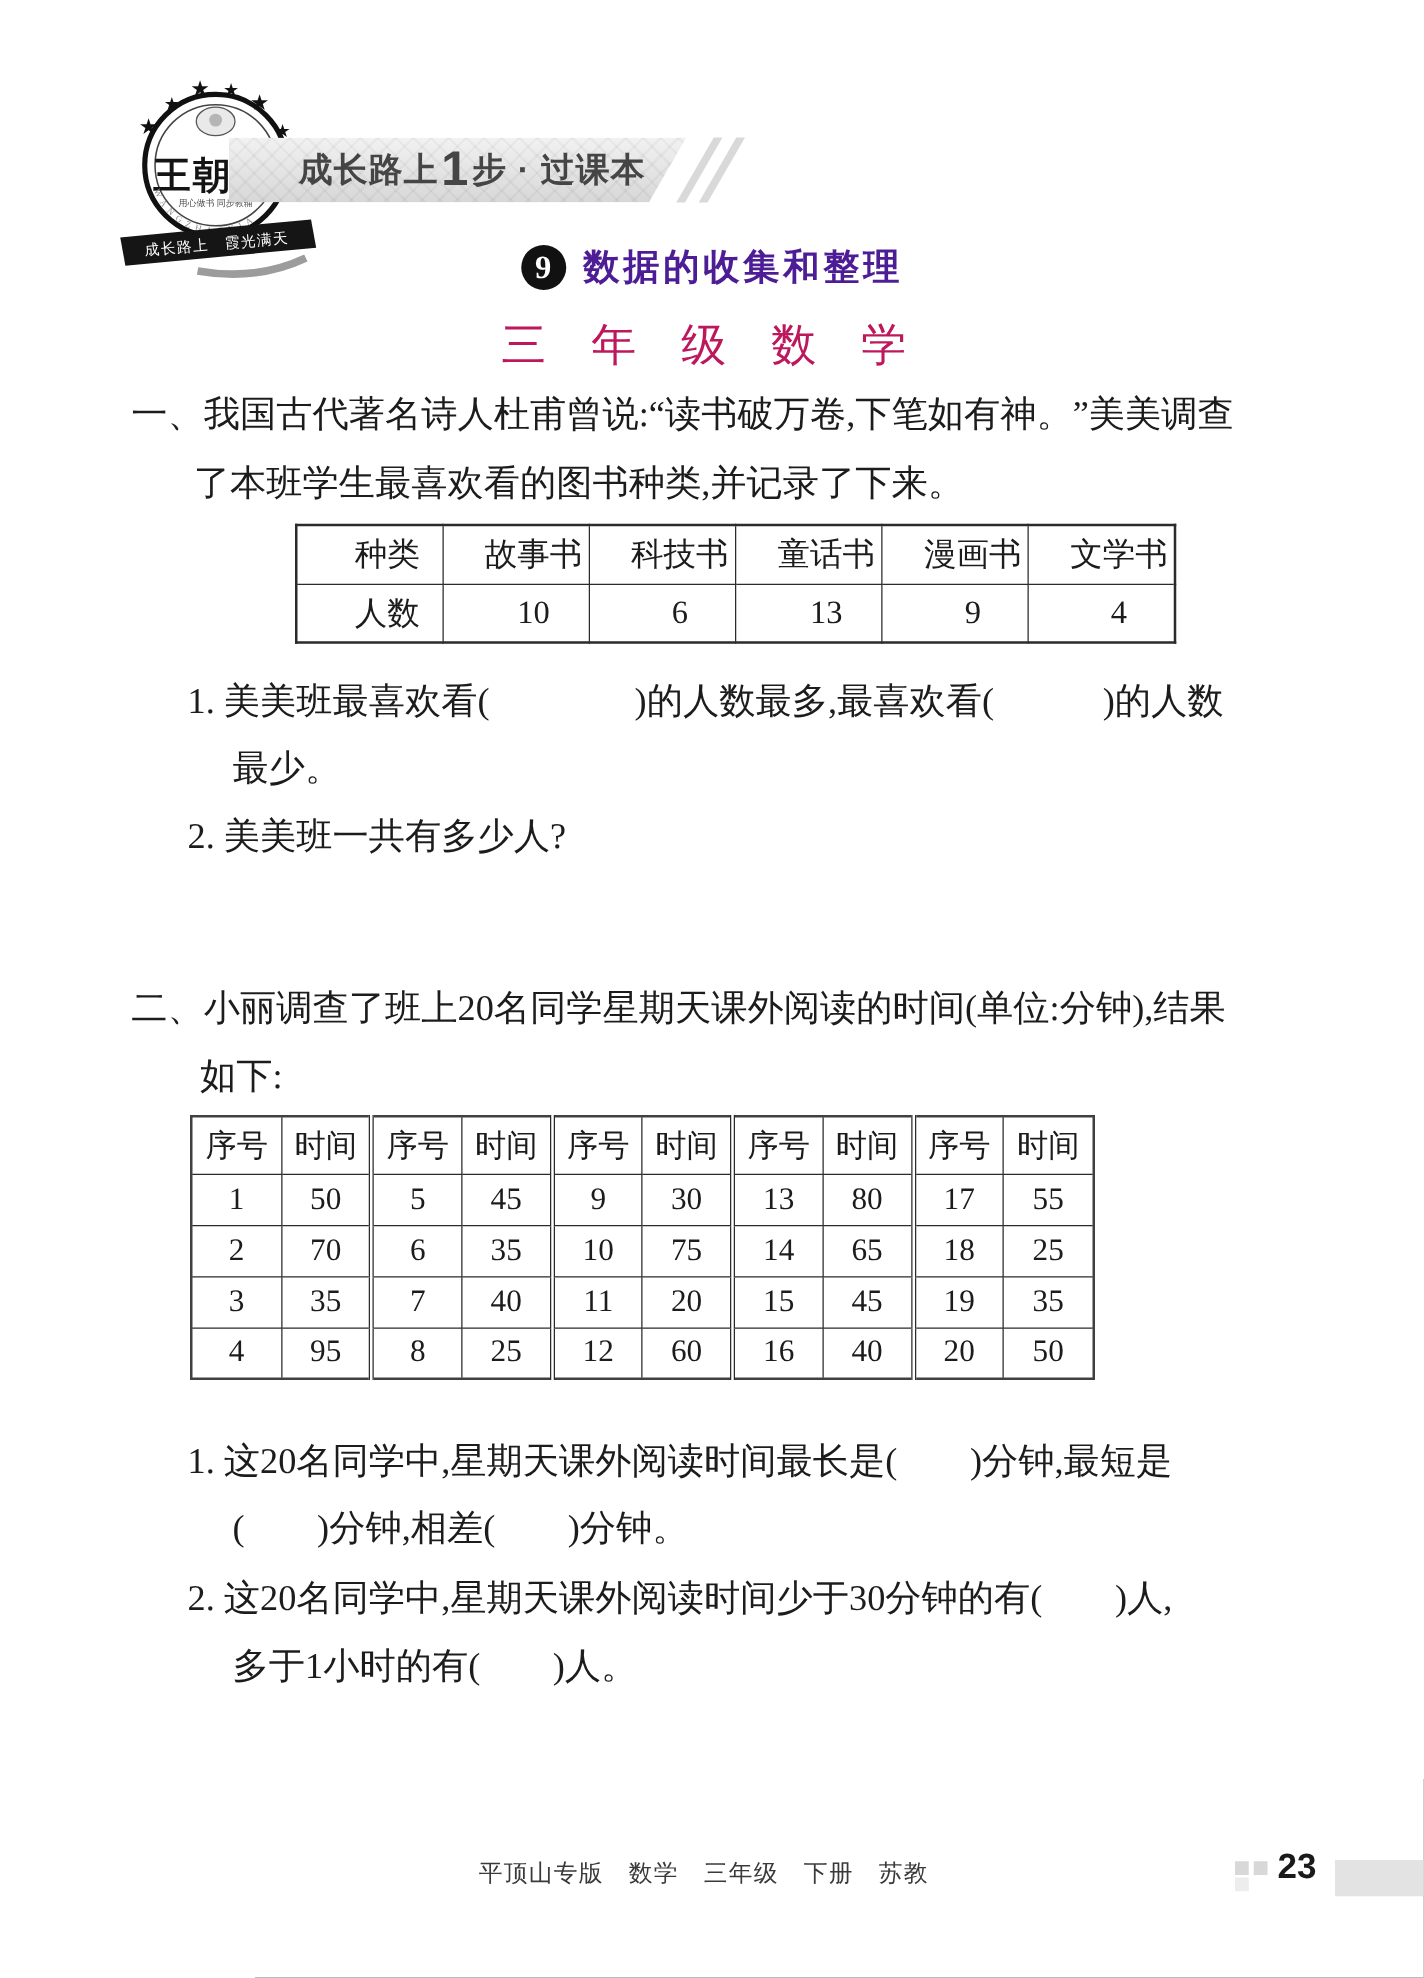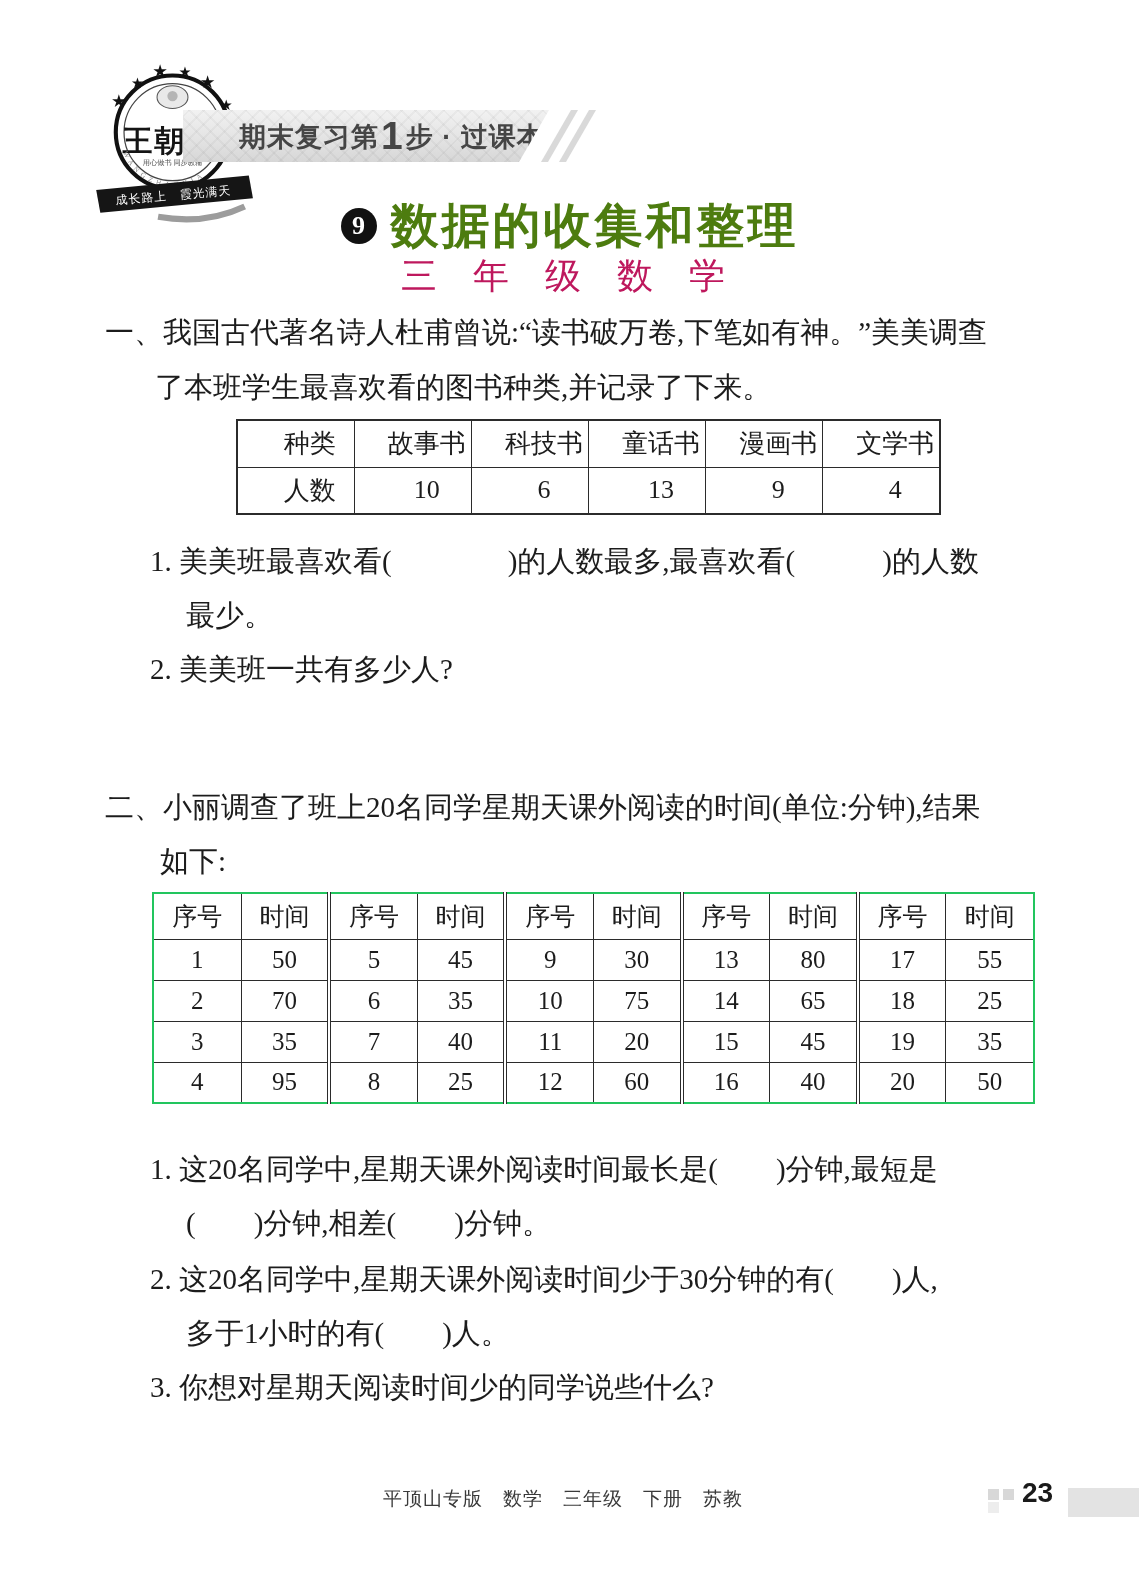--- a/index.html
+++ b/index.html
@@ -29,30 +29,30 @@
   .banner-stripe { position:absolute; top:110px; width:7px; height:52px; background:#d9d9d9; transform:skewX(-30deg); }
   .stripe1 { left:556px; } .stripe2 { left:574px; }
 
   
   .title-row { position:absolute; left:0; top:194px; width:100%; display:flex; justify-content:center; align-items:center; gap:14px; }
   .title-num {
     width:36px; height:36px; border-radius:50%; background:#111; color:#fff;
     display:flex; align-items:center; justify-content:center;
     font-family:"Liberation Serif",serif; font-weight:bold; font-size:26px;
   }
-  .title-text { font-family:"Liberation Sans","DejaVu Sans",sans-serif; font-weight:bold; font-size:48px; color:#4d7c0f; letter-spacing:3px; }
+  .title-text { font-family:"Liberation Sans","DejaVu Sans",sans-serif; font-weight:bold; font-size:29px; color:#4c1d95; letter-spacing:3px; }
   .subtitle { position:absolute; left:0; top:252px; width:100%; text-align:center;
     font-family:"Liberation Sans","DejaVu Sans",sans-serif; font-size:36px; color:#be185d; letter-spacing:13px; font-weight:500; }
 
   
   table { border-collapse:collapse; position:absolute; table-layout:fixed; background:#fff; }
   td,th { border:1px solid #2b2b2b; text-align:center; vertical-align:middle; font-weight:normal; color:#1c1c1c; }
   .t1 { left:236px; top:419px; width:705px; border:2px solid #2b2b2b; }
   .t1 td,.t1 th { height:47px; font-size:26px;padding-left:28px; }
-  .t2 { left:152px; top:892px; width:883px; border:2px solid #22c55e; }
+  .t2 { left:152px; top:892px; width:724px; border:2px solid #404040; }
   .t2 th { height:46px; font-size:25px; }
   .t2 td { height:41px; font-size:25px; }
   .t2 .dbl { border-right:4px double #2b2b2b; }
 
   
   .footer-text { position:absolute; left:383px; top:1486px; font-size:19px; color:#3a3a3a; letter-spacing:1px; white-space:nowrap; }
   .pg-sq { position:absolute; width:11px; height:11px; }
   .sq1 { left:988px; top:1489px; background:#d8d8d8; }
   .sq2 { left:1003px; top:1489px; background:#d8d8d8; }
   .sq3 { left:988px; top:1502px; background:#ededed; }
@@ -89,21 +89,21 @@
     <text font-size="7" fill="#8f8f8f" letter-spacing="4">
       <textPath href="#rimArc" startOffset="8">WANGZHAOXIA</textPath>
     </text>
 
     <path d="M6,126 L154,112 L158,134 L10,148 Z" fill="#151515"></path>
     <text x="81" y="135" text-anchor="middle" font-size="11.5" fill="#ffffff" letter-spacing="1" transform="rotate(-5 81 132)">成长路上　霞光满天</text>
     <path d="M 66 152 Q 112 160 150 142" stroke="#9c9c9c" stroke-width="6" fill="none"></path>
   </svg>
 
   <div class="banner">
-    <div class="banner-text"><span>期末复习第</span><span class="banner-big">1</span><span>步 · 过课本</span></div>
+    <div class="banner-text"><span>成长路上</span><span class="banner-big">1</span><span>步 · 过课本</span></div>
   </div>
   <div class="banner-stripe stripe1"></div>
   <div class="banner-stripe stripe2"></div>
 
   <div class="title-row">
     <div class="title-num">9</div>
     <div class="title-text">数据的收集和整理</div>
   </div>
   <div class="subtitle">三 年 级 数 学</div>
 
@@ -200,21 +200,20 @@
       <td>20</td>
       <td>50</td>
     </tr>
   </tbody>
     </table>
 
   <div class="line" style="left:150px; top:1148px;text-align:right;">1. 这20名同学中,星期天课外阅读时间最长是(　　)分钟,最短是</div>
   <div class="line" style="left:186px; top:1202px;">(　　)分钟,相差(　　)分钟。</div>
   <div class="line" style="left:150px; top:1258px;">2. 这20名同学中,星期天课外阅读时间少于30分钟的有(　　)人,</div>
   <div class="line" style="left:186px; top:1312px;text-align:center;">多于1小时的有(　　)人。</div>
-  <div class="line" style="left:150px; top:1366px;">3. 你想对星期天阅读时间少的同学说些什么?</div>
 
   <div class="footer-text">平顶山专版　数学　三年级　下册　苏教</div>
   <div class="pg-sq sq1"></div>
   <div class="pg-sq sq2"></div>
   <div class="pg-sq sq3"></div>
   <div class="page-number">23</div>
   <div class="edge-bar"></div>
 
 </div>
 

